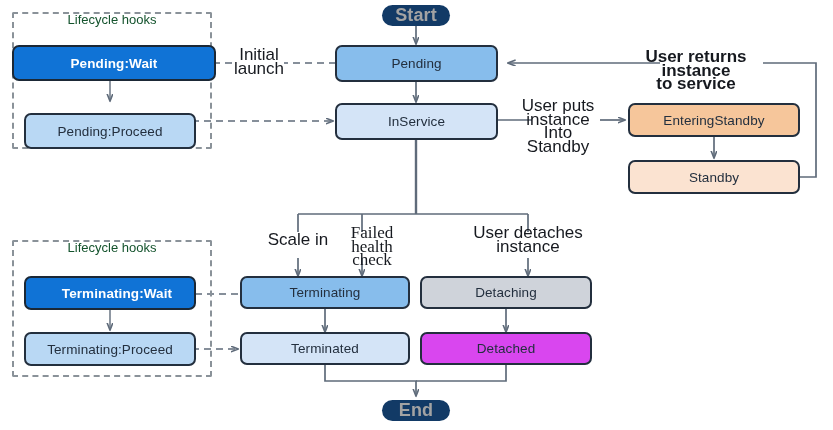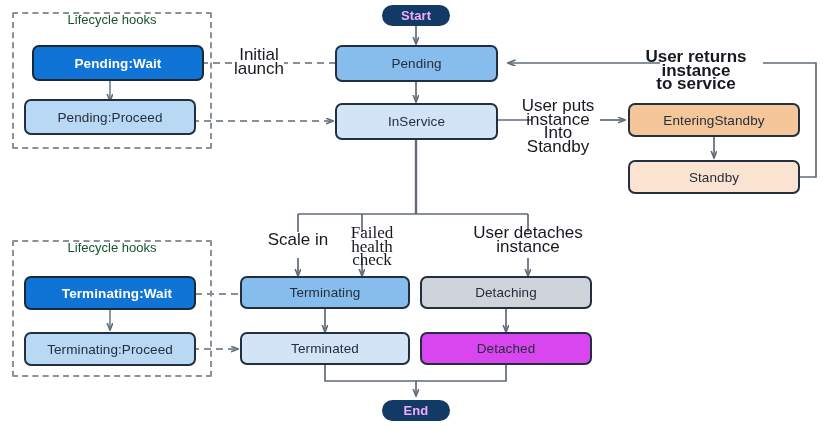--- a/index.html
+++ b/index.html
@@ -32,22 +32,22 @@
     justify-content: center;
     font-size: 13.5px;
     color: #232f3e;
     letter-spacing: 0.1px;
     z-index: 3;
   }
   .node.terminal {
     border: none;
     border-radius: 999px;
     background: #123a66;
-    color: #f0abfc;
-    font-size: 13px;
+    color: #a3a3a3;
+    font-size: 18px;
     font-weight: bold;
   }
   .node.dark-blue {
     background: #1073d6;
     color: #ffffff;
     font-weight: bold;
     border-color: #1b2836;
   }
   .node.mid-blue   { background: #87bdec; }
   .node.pale-blue  { background: #b9d8f4; }
@@ -150,22 +150,22 @@
     <g stroke="#5f6b7a" fill="none" stroke-width="1.4">
 
       <path d="M110,81 L110,101" marker-end="url(#arrow)"></path>
       <path d="M110,309 L110,330" marker-end="url(#arrow)"></path>
     </g>
   </svg>
 
   <div class="hookgroup" style="left:12px; top:12px; width:200px; height:137px;"></div>
   <div class="hookgroup-title" style="left:12px; top:12px; width:200px;">Lifecycle hooks</div>
 
-  <div class="node dark-blue" style="left:32px; top:45px; width:172px; height:36px;">Pending:Wait</div>
-  <div class="node pale-blue" style="left:24px; top:99px; width:172px; height:36px;">Pending:Proceed</div>
+  <div class="node dark-blue" style="left:12px; top:45px; width:204px; height:36px;">Pending:Wait</div>
+  <div class="node pale-blue" style="left:24px; top:113px; width:172px; height:36px;">Pending:Proceed</div>
 
   <div class="hookgroup" style="left:12px; top:240px; width:200px; height:137px;"></div>
   <div class="hookgroup-title" style="left:12px; top:240px; width:200px;">Lifecycle hooks</div>
 
   <div class="node dark-blue" style="left:24px; top:276px; width:172px; height:34px;padding-left:14px;">Terminating:Wait</div>
   <div class="node pale-blue" style="left:24px; top:332px; width:172px; height:34px;">Terminating:Proceed</div>
 
   <div class="node terminal" style="left:382px; top:5px; width:68px; height:21px;">Start</div>
   <div class="node terminal" style="left:382px; top:400px; width:68px; height:21px;">End</div>
 

